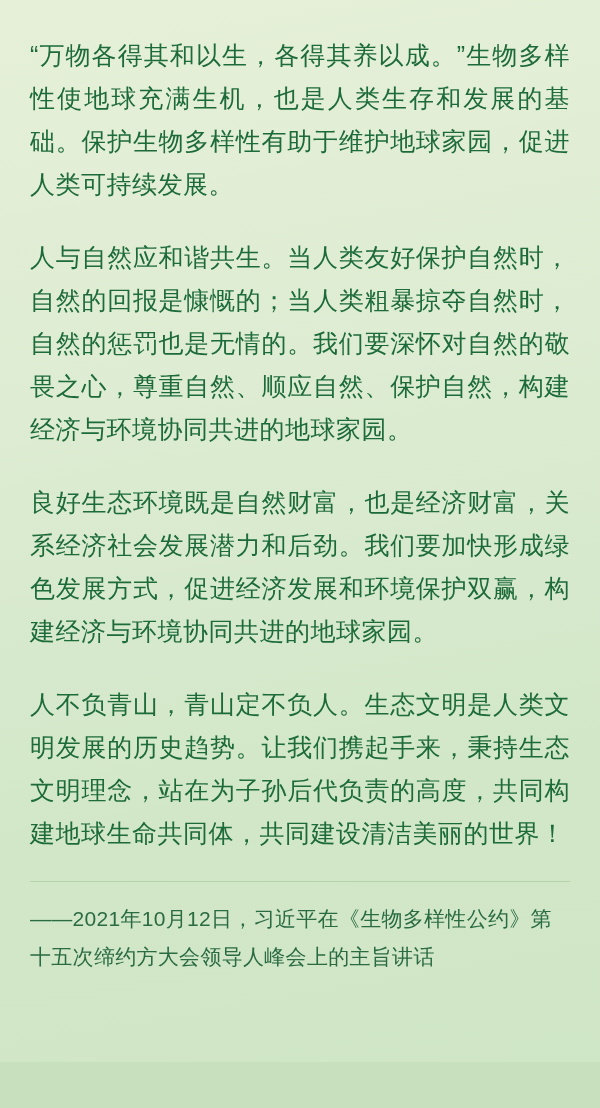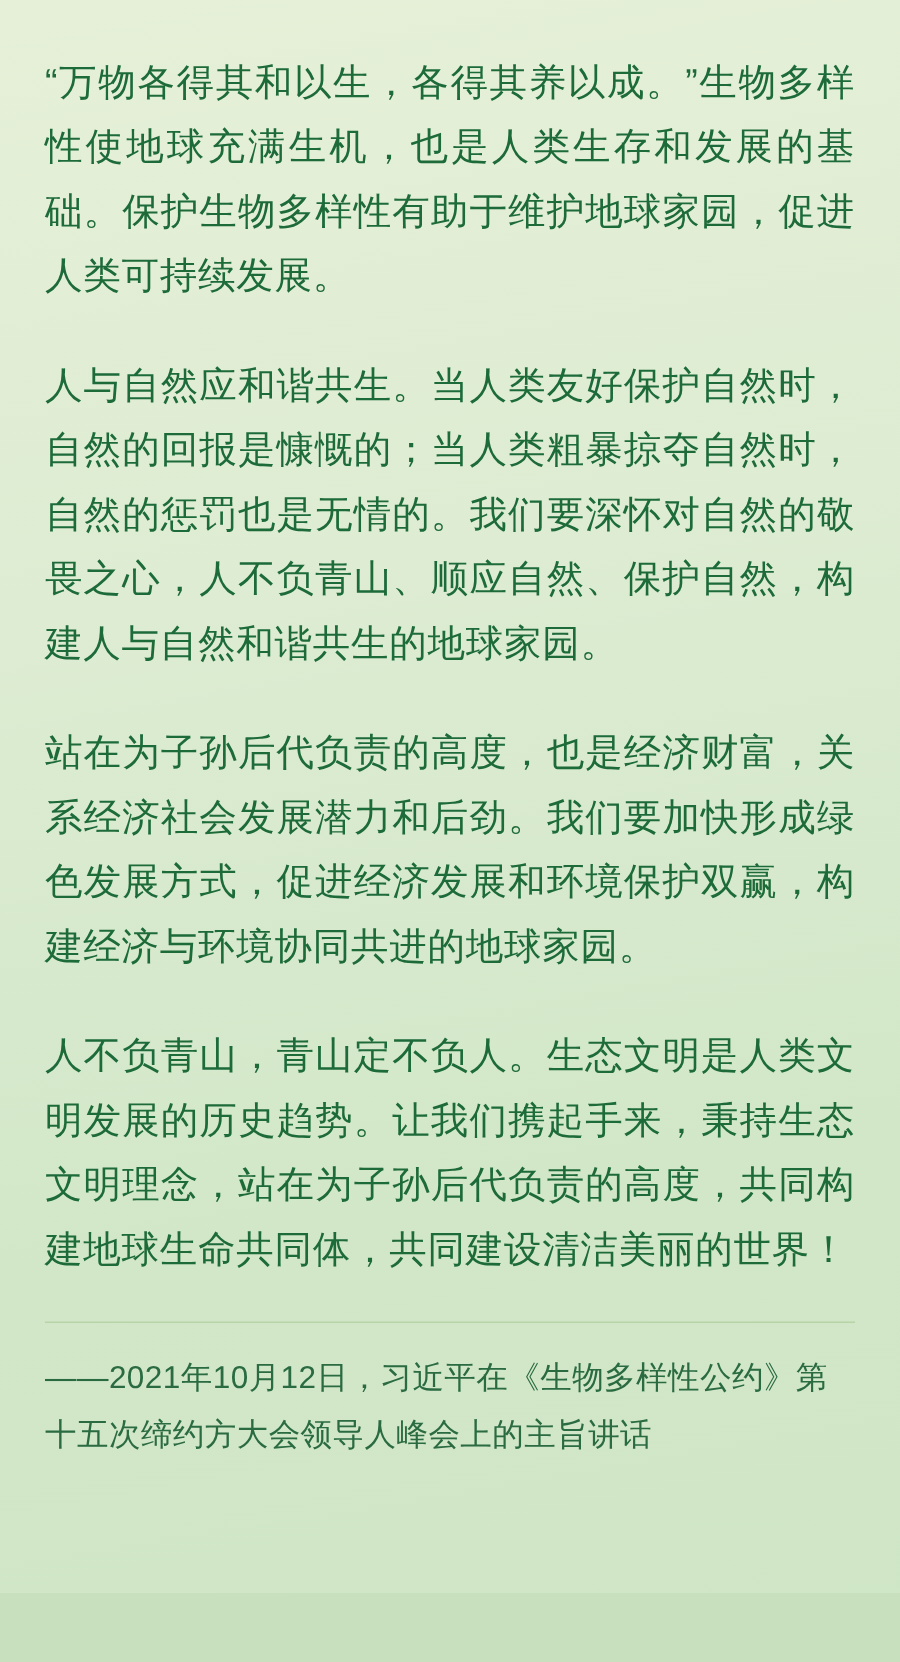--- a/index.html
+++ b/index.html
@@ -60,20 +60,20 @@
     height: 46px;
     background: #c8e0bd;
   }
 </style>
 </head>
 <body>
 
 <div class="page">
   <div class="content">
     <p class="para">“万物各得其和以生，各得其养以成。”生物多样性使地球充满生机，也是人类生存和发展的基础。保护生物多样性有助于维护地球家园，促进人类可持续发展。</p>
-    <p class="para">人与自然应和谐共生。当人类友好保护自然时，自然的回报是慷慨的；当人类粗暴掠夺自然时，自然的惩罚也是无情的。我们要深怀对自然的敬畏之心，人不负青山、顺应自然、保护自然，构建人与自然和谐共生的地球家园。</p>
-    <p class="para">站在为子孙后代负责的高度，也是经济财富，关系经济社会发展潜力和后劲。我们要加快形成绿色发展方式，促进经济发展和环境保护双赢，构建经济与环境协同共进的地球家园。</p>
+    <p class="para">人与自然应和谐共生。当人类友好保护自然时，自然的回报是慷慨的；当人类粗暴掠夺自然时，自然的惩罚也是无情的。我们要深怀对自然的敬畏之心，尊重自然、顺应自然、保护自然，构建经济与环境协同共进的地球家园。</p>
+    <p class="para">良好生态环境既是自然财富，也是经济财富，关系经济社会发展潜力和后劲。我们要加快形成绿色发展方式，促进经济发展和环境保护双赢，构建经济与环境协同共进的地球家园。</p>
     <p class="para">人不负青山，青山定不负人。生态文明是人类文明发展的历史趋势。让我们携起手来，秉持生态文明理念，站在为子孙后代负责的高度，共同构建地球生命共同体，共同建设清洁美丽的世界！</p>
   </div>
   <div class="divider"></div>
   <p class="source">——2021年10月12日，习近平在《生物多样性公约》第十五次缔约方大会领导人峰会上的主旨讲话</p>
   <div class="footer-bar"></div>
 </div>
 
 </body></html>

